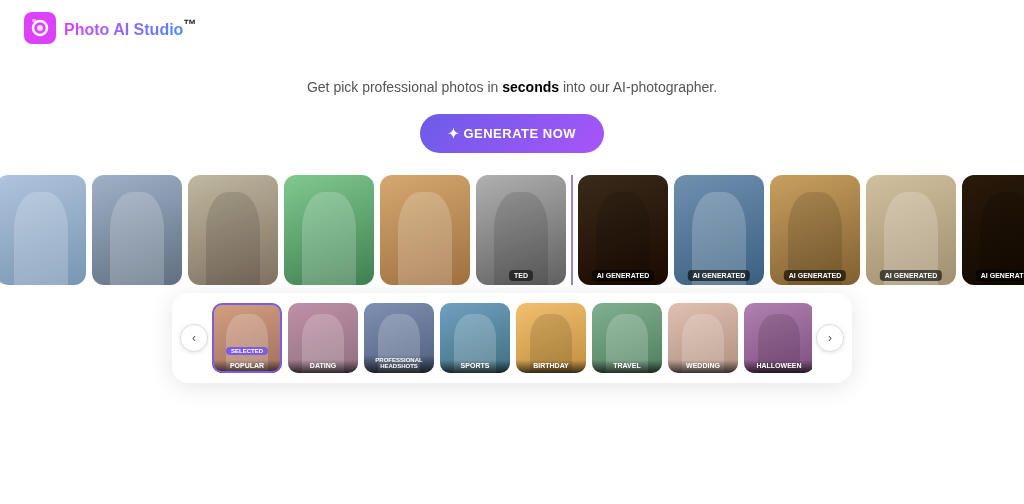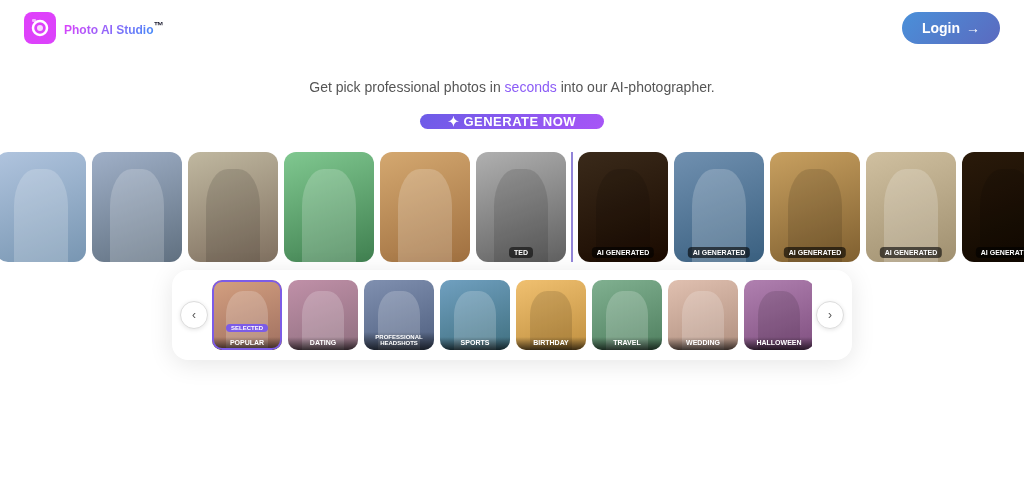--- a/index.html
+++ b/index.html
@@ -24,21 +24,21 @@
     .logo {
       display: flex;
       align-items: center;
       gap: 8px;
     }
     .logo-icon {
       width: 32px;
       height: 32px;
     }
     .logo-text {
-      font-size: 12px;
+      font-size: 16px;
       font-weight: 700;
       color: #1a1a2e;
     }
     .logo-text span {
       background: linear-gradient(135deg, #e040fb, #3f8ef8);
       -webkit-background-clip: text;
       -webkit-text-fill-color: transparent;
     }
     .login-btn {
       background: linear-gradient(135deg, #4a90d9, #5b6abf);
@@ -73,30 +73,30 @@
       -webkit-text-fill-color: transparent;
       line-height: 1.15;
     }
     .hero-subtitle {
       font-size: 14px;
       color: #555;
       margin-top: 10px;
       line-height: 1.6;
     }
     .hero-subtitle strong {
-      font-weight: 400;
-      color: #8b5cf6;
+      font-weight: 700;
+      color: #000000;
     }
     .generate-btn {
       margin-top: 16px;
       background: linear-gradient(135deg, #6c5ce7, #a855f7);
       color: #fff;
       border: none;
       border-radius: 24px;
-      padding: 0 28px;
+      padding: 12px 28px;
       font-size: 13px;
       font-weight: 700;
       cursor: pointer;
       letter-spacing: 0.5px;
       display: inline-flex;
       align-items: center;
       gap: 8px;
     }
 
     
@@ -269,24 +269,20 @@
         <linearGradient id="logoGrad" x1="0" y1="0" x2="32" y2="32">
           <stop offset="0%" stop-color="#e040fb"></stop>
           <stop offset="100%" stop-color="#3f8ef8"></stop>
         </linearGradient>
       </defs>
     </svg>
     <span class="logo-text">
       <span>Photo AI Studio</span><sup>™</sup>
     </span>
   </div>
-  <button class="login-btn">
-    <span>Login</span>
-    <span>→</span>
-  </button>
 </header>
 
 <section class="hero">
   <div class="hero-subtitle">
     <span>Get pick professional photos in </span><strong>seconds</strong><span> into our AI-photographer.</span><br>
   </div>
   <button class="generate-btn">
     <span>✦  GENERATE NOW</span>
   </button>
 </section>

